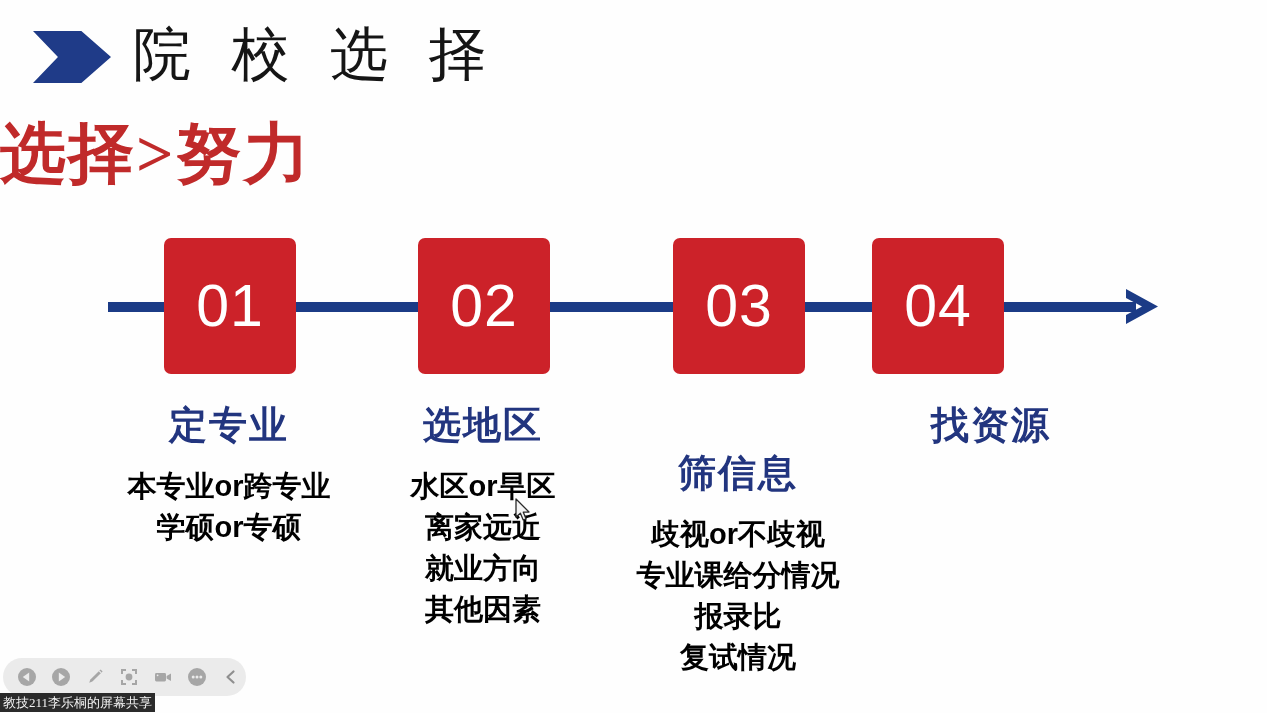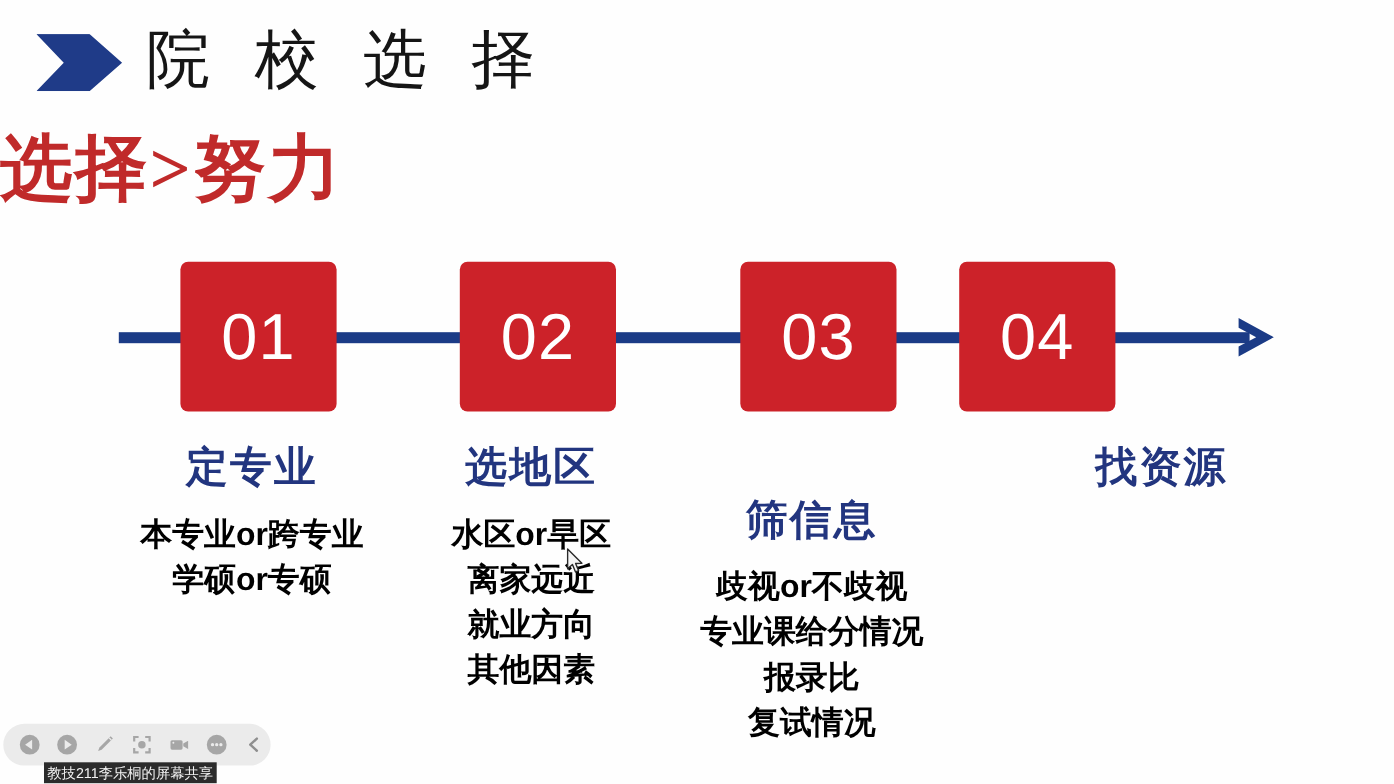--- a/index.html
+++ b/index.html
@@ -81,21 +81,21 @@
     left: 1118px;
     top: 53px;
     width: 48px;
     height: 48px;
   }
   .timeline-arrowhead svg { display: block; }
 
   .step-box {
     position: absolute;
     top: 8px;
-    width: 142px;
+    width: 132px;
     height: 136px;
     background: #CC2229;
     border-radius: 7px;
     color: #ffffff;
     font-size: 59px;
     line-height: 136px;
     text-align: center;
     font-weight: 400;
     font-family: "Liberation Sans", "DejaVu Sans", sans-serif;
     letter-spacing: 1px;
@@ -115,21 +115,21 @@
   }
   .column {
     position: absolute;
     top: 0;
     width: 250px;
     text-align: center;
   }
   .column.c1 { left: 104px; }
   .column.c2 { left: 358px; }
   .column.c3 { left: 613px; margin-top: 48px; }
-  .column.c4 { left: 866px; text-align: right; }
+  .column.c4 { left: 866px; }
 
   .column-title {
     font-size: 38px;
     line-height: 54px;
     font-weight: 700;
     color: #22357F;
     letter-spacing: 2px;
     white-space: nowrap;
   }
   .column-lines {
@@ -173,22 +173,21 @@
     position: absolute;
     left: 0;
     top: 693px;
     height: 19px;
     background: #2b2b2b;
     color: #f2f2f2;
     font-size: 13px;
     line-height: 19px;
     padding: 0 3px;
     white-space: nowrap;
-    font-family: Liberation Sans, sans-serif;
-    margin-left: 40px;
+    font-family: Liberation Serif, serif;
   }
 
   
   .cursor {
     position: absolute;
     left: 515px;
     top: 498px;
     width: 18px;
     height: 26px;
     z-index: 20;

